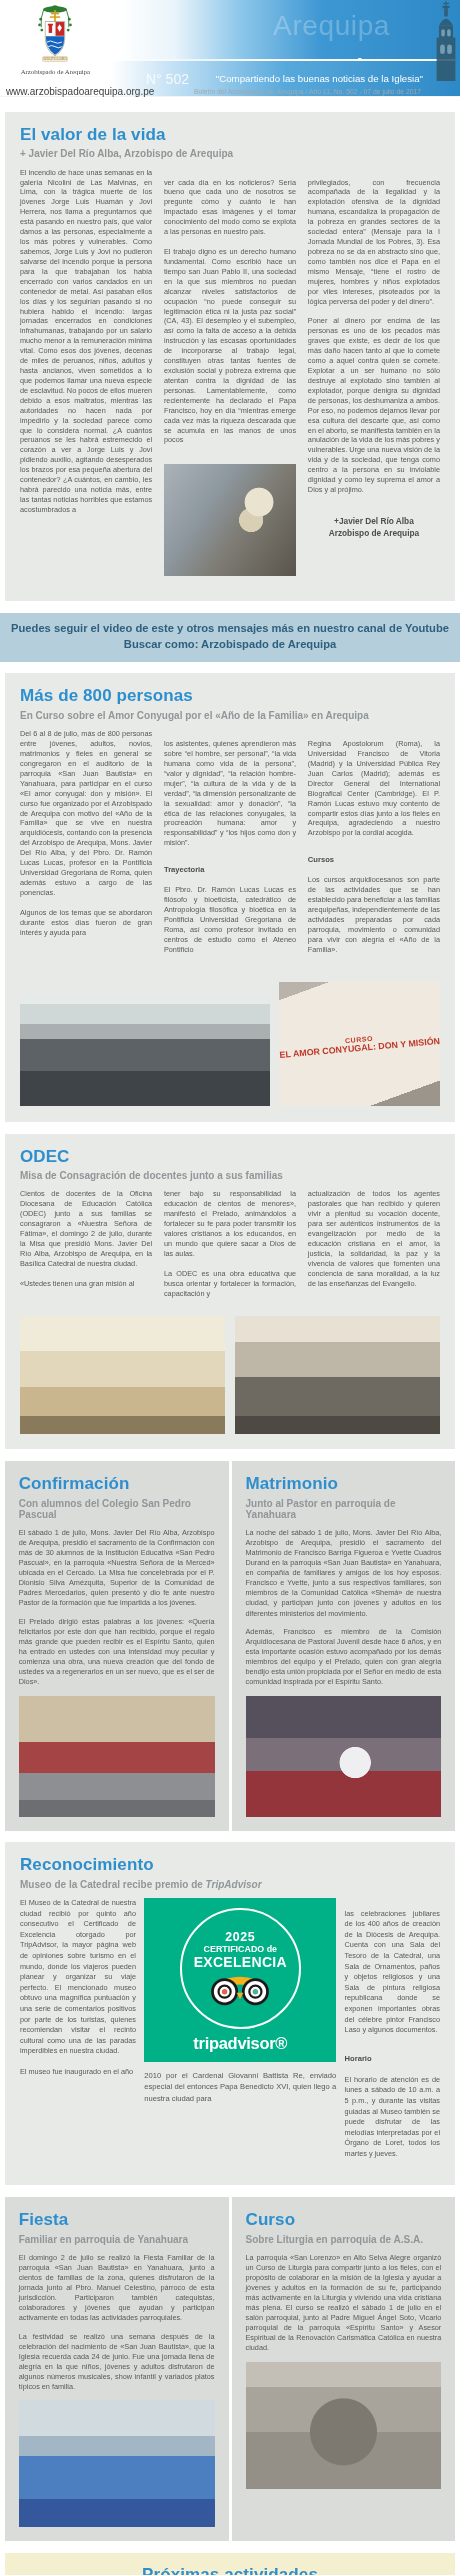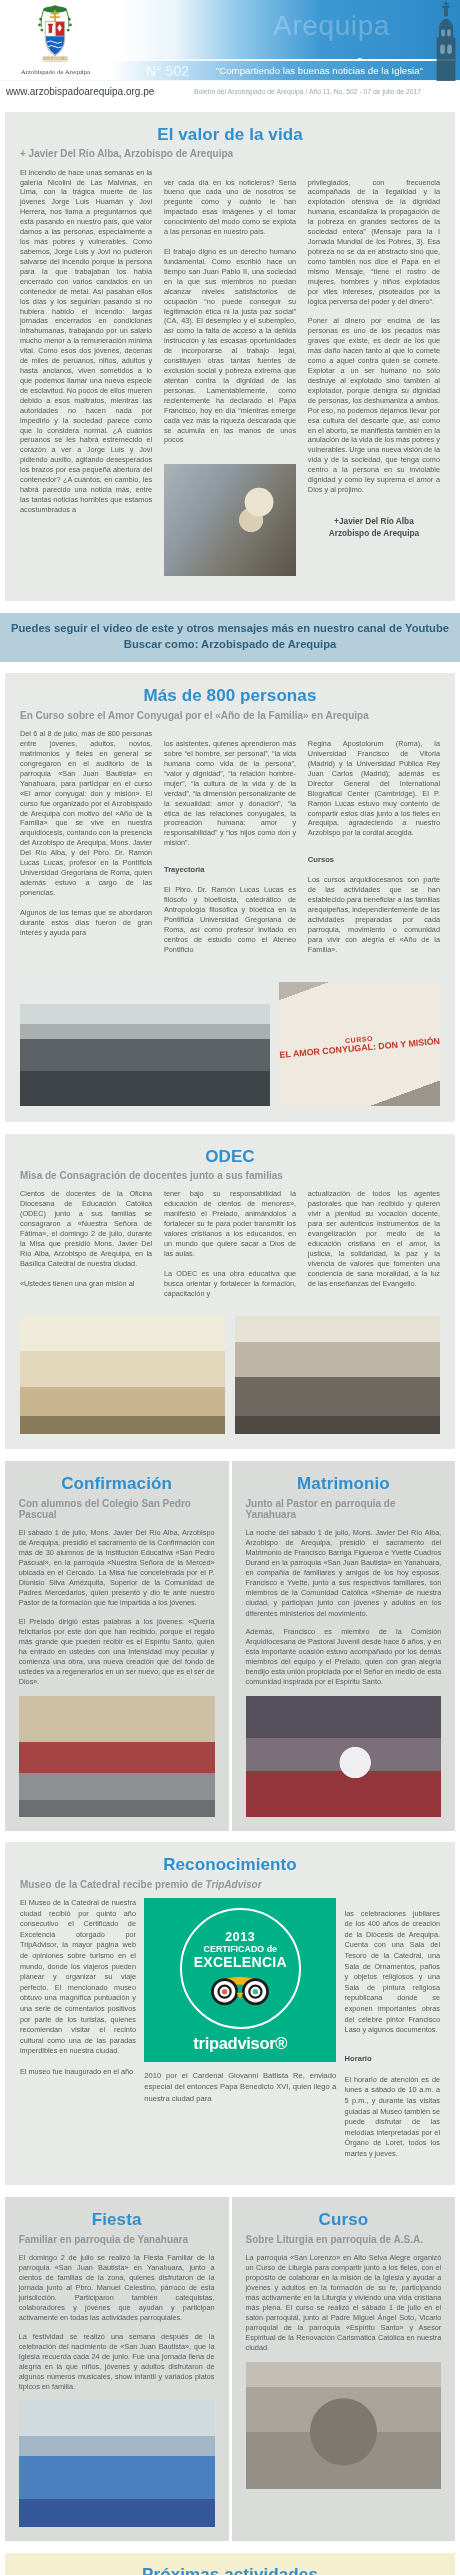--- a/index.html
+++ b/index.html
@@ -8,35 +8,35 @@
 
   
   header{position:relative;height:100px;background:#fff;}
   .hd-blue{position:absolute;top:0;left:0;right:0;height:61px;
     background:linear-gradient(90deg,#ffffff 0%,#ffffff 26%,#e9f4fb 38%,#8ec7ea 52%,#3d97d3 70%,#2d89c6 100%);}
   .ghost-title{position:absolute;top:10px;right:70px;font-size:28px;color:rgba(255,255,255,.25);letter-spacing:0.6px;}
   .main-title{position:absolute;top:31px;right:68px;font-size:23.6px;font-weight:bold;color:#fff;margin-top:24px;}
   .hd-underline{position:absolute;top:59px;left:89px;right:4.7px;height:1.8px;
     background:linear-gradient(90deg,rgba(255,255,255,0),#ffffff 45%,#ffffff);}
   .tower{position:absolute;top:0;right:1.2px;height:81px;width:26px;z-index:3;}
-  .hd-strip{position:absolute;top:61px;left:0;right:0;height:20px;box-sizing:border-box;
+  .hd-strip{position:absolute;top:61px;left:0;right:0;height:36px;box-sizing:border-box;
     background:linear-gradient(90deg,#ffffff 0%,#ffffff 24%,#b9dcf3 40%,#57a9dc 62%,#2d89c6 100%);
     border-bottom:1.2px solid #eef6fb;display:flex;align-items:center;}
   .issue{margin-left:146px;font-size:14px;color:rgba(255,255,255,.82);}
   .tagline{margin-left:auto;margin-right:37px;font-size:9.7px;color:#ffffff;}
   .hd-meta{position:absolute;top:83px;left:0;right:0;height:17.7px;display:flex;align-items:center;}
   .site-link{margin-left:5.9px;font-size:10px;color:#3c3e3f;text-decoration:none;cursor:pointer;}
   .bulletin{margin-left:auto;margin-right:39px;font-size:6.8px;color:#a2a7a9;}
   .logo-stack{position:absolute;top:2.4px;left:9.4px;width:92px;text-align:center;z-index:4;}
   .logo-stack svg{width:38px;height:63px;}
   .logo-caption{font-family:"Liberation Serif",serif;font-size:6.8px;color:#4a4a4a;margin-top:0.6px;}
 
   
   .card{margin:11.8px 4.7px;background:#e7eae6;padding:13px 15.3px 15.3px;}
-  h2.sec-title{margin:0 0 3.5px;font-size:17px;font-weight:bold;color:#2e8fce;letter-spacing:0.1px;text-align:center;}
+  h2.sec-title{margin:0 0 3.5px;font-size:17px;font-weight:bold;color:#2e8fce;letter-spacing:0.1px;}
   h3.sec-sub{margin:0 0 8.3px;font-size:10px;font-weight:bold;color:#919699;}
   .cols3{display:flex;gap:11.8px;}
   .col{flex:1;font-size:7.3px;line-height:1.36;text-align:justify;white-space:pre-line;}
   .inline-head{font-weight:bold;color:#4c4d4f;margin-top:7px;font-size:7.6px;}
   .signature{margin-top:11px;font-weight:bold;color:#4c4d4f;text-align:center;font-size:8.3px;white-space:pre-line;line-height:1.4;}
 
   
   .photo{margin-top:8.3px;}
   .photo-row{display:flex;gap:9.4px;margin-top:9.4px;}
   .ph-hands{height:112px;background:
@@ -255,21 +255,21 @@
   <section class="card">
     <h2 class="sec-title">Reconocimiento</h2>
     <h3 class="sec-sub"><span>Museo de la Catedral recibe premio de </span><i>TripAdvisor</i></h3>
     <div class="recon-grid">
       <div class="recon-col">El Museo de la Catedral de nuestra ciudad recibió por quinto año consecutivo el Certificado de Excelencia otorgado por TripAdvisor, la mayor página web de opiniones sobre turismo en el mundo, donde los viajeros pueden planear y organizar su viaje perfecto. El mencionado museo obtuvo una magnífica puntuación y una serie de comentarios positivos por parte de los turistas, quienes recomiendan visitar el recinto cultural como una de las paradas imperdibles en nuestra ciudad.
 
 El museo fue inaugurado en el año</div>
       <div>
         <div class="ta-panel">
           <div class="ta-circle">
-            <div class="ta-year">2013</div>
+            <div class="ta-year">2025</div>
             <div class="ta-cert">CERTIFICADO de</div>
             <div class="ta-exc">EXCELENCIA</div>
             <svg class="ta-owl" width="66" height="32" viewBox="0 0 120 58">
               <path d="M16 16 Q60 -6 104 16 L97 28 Q60 10 23 28 Z" fill="#f6b21b"></path>
               <circle cx="32" cy="32" r="22" fill="#ffffff" stroke="#1a1a1a" stroke-width="5"></circle>
               <circle cx="32" cy="32" r="11" fill="#ffffff" stroke="#1a1a1a" stroke-width="4"></circle>
               <circle cx="32" cy="32" r="5" fill="#e8604c"></circle>
               <circle cx="88" cy="32" r="22" fill="#ffffff" stroke="#1a1a1a" stroke-width="5"></circle>
               <circle cx="88" cy="32" r="11" fill="#ffffff" stroke="#1a1a1a" stroke-width="4"></circle>
               <circle cx="88" cy="32" r="5" fill="#4cb394"></circle>

